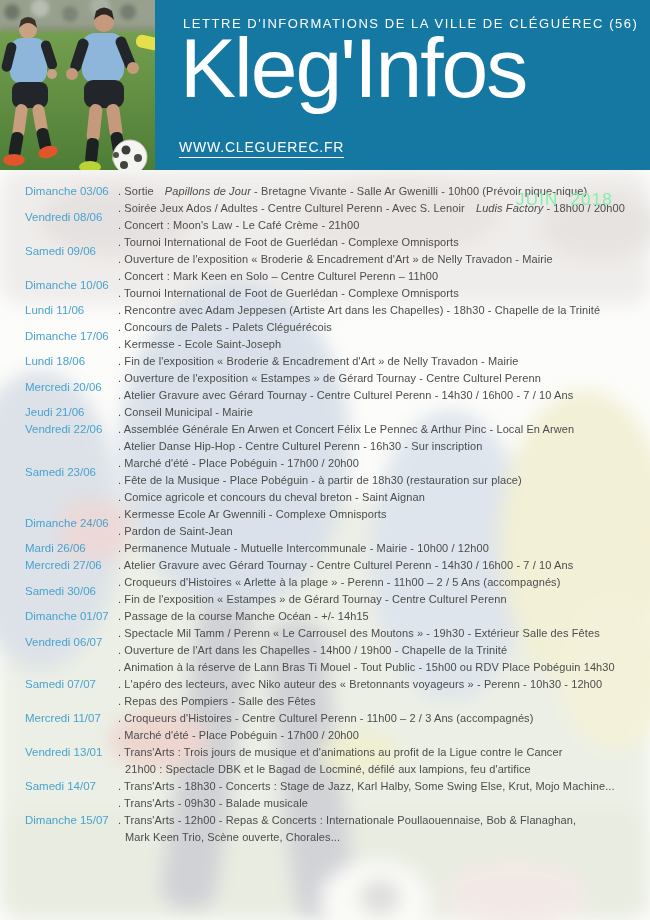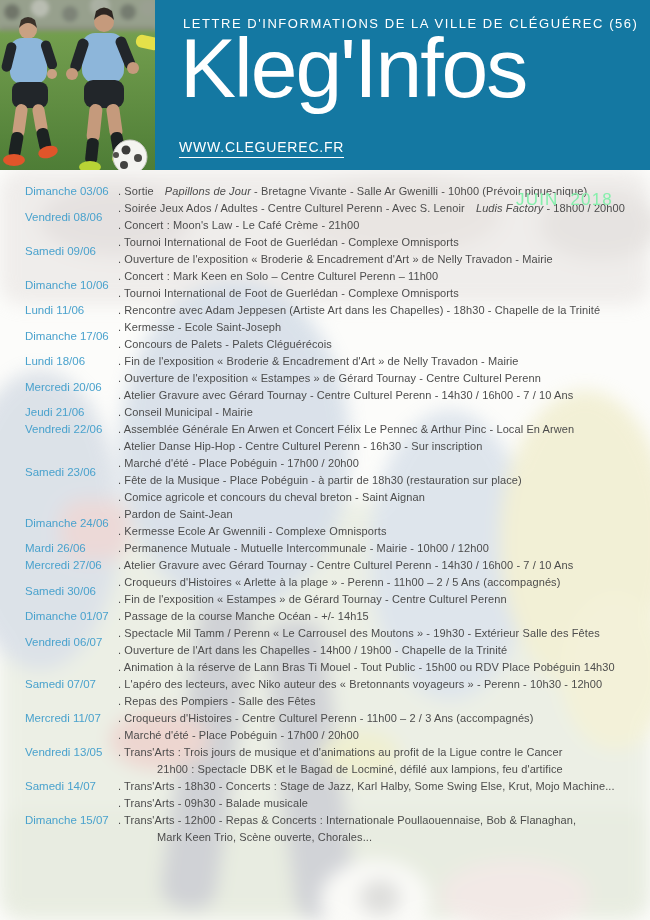--- a/index.html
+++ b/index.html
@@ -39,21 +39,21 @@
   .event-date{
     box-sizing:border-box;width:118px;flex:0 0 118px;padding-left:25px;
     font-size:11.5px;line-height:17px;color:var(--datecol,#4aa2cd);white-space:nowrap;
   }
   .event-lines{flex:1;min-width:0;}
   .event-line{
     font-size:11px;line-height:17px;height:17px;color:var(--textcol,#4c4c4c);
     white-space:nowrap;letter-spacing:.1px;
   }
   .event-line .it{font-style:italic;margin-left:8px;}
-  .event-line.cont{padding-left:7px;margin-left:32px;}
+  .event-line.cont{padding-left:7px;}
 </style>
 </head>
 <body>
 
 <div class="watermark">
   <div class="wm rect" style="left:0;top:0;width:650px;height:135px;background:#d3cbc9;"></div>
   <div class="wm" style="left:40px;top:15px;width:150px;height:70px;background:#b3a6a6;"></div>
   <div class="wm" style="left:300px;top:5px;width:200px;height:80px;background:#c0b3ae;"></div>
   <div class="wm" style="left:540px;top:20px;width:120px;height:70px;background:#b7adaa;"></div>
   <div class="wm rect" style="left:0;top:330px;width:650px;height:420px;background:#c9d4b8;"></div>
@@ -179,22 +179,22 @@
     </div>
     <div class="event-group">
       <div class="event-date">Lundi 11/06</div>
       <div class="event-lines">
         <div class="event-line">. Rencontre avec Adam Jeppesen (Artiste Art dans les Chapelles) - 18h30 - Chapelle de la Trinité</div>
       </div>
     </div>
     <div class="event-group">
       <div class="event-date">Dimanche 17/06</div>
       <div class="event-lines">
+        <div class="event-line">. Concours de Palets - Palets Cléguérécois</div>
         <div class="event-line">. Kermesse - Ecole Saint-Joseph</div>
-        <div class="event-line">. Concours de Palets - Palets Cléguérécois</div>
       </div>
     </div>
     <div class="event-group">
       <div class="event-date">Lundi 18/06</div>
       <div class="event-lines">
         <div class="event-line">. Fin de l'exposition « Broderie &amp; Encadrement d'Art » de Nelly Travadon - Mairie</div>
       </div>
     </div>
     <div class="event-group">
       <div class="event-date">Mercredi 20/06</div>
@@ -220,22 +220,22 @@
       <div class="event-lines">
         <div class="event-line">. Atelier Danse Hip-Hop - Centre Culturel Perenn - 16h30 - Sur inscription</div>
         <div class="event-line">. Marché d'été - Place Pobéguin - 17h00 / 20h00</div>
         <div class="event-line">. Fête de la Musique - Place Pobéguin - à partir de 18h30 (restauration sur place)</div>
         <div class="event-line">. Comice agricole et concours du cheval breton - Saint Aignan</div>
       </div>
     </div>
     <div class="event-group">
       <div class="event-date">Dimanche 24/06</div>
       <div class="event-lines">
+        <div class="event-line">. Kermesse Ecole Ar Gwennili - Complexe Omnisports</div>
         <div class="event-line">. Pardon de Saint-Jean</div>
-        <div class="event-line">. Kermesse Ecole Ar Gwennili - Complexe Omnisports</div>
       </div>
     </div>
     <div class="event-group">
       <div class="event-date">Mardi 26/06</div>
       <div class="event-lines">
         <div class="event-line">. Permanence Mutuale - Mutuelle Intercommunale - Mairie - 10h00 / 12h00</div>
       </div>
     </div>
     <div class="event-group">
       <div class="event-date">Mercredi 27/06</div>
@@ -271,21 +271,21 @@
         <div class="event-line">. Repas des Pompiers - Salle des Fêtes</div>
       </div>
     </div>
     <div class="event-group">
       <div class="event-date">Mercredi 11/07</div>
       <div class="event-lines">
         <div class="event-line">. Croqueurs d'Histoires - Centre Culturel Perenn - 11h00 – 2 / 3 Ans (accompagnés)</div>
       </div>
     </div>
     <div class="event-group">
-      <div class="event-date">Vendredi 13/05</div>
+      <div class="event-date">Vendredi 13/01</div>
       <div class="event-lines">
         <div class="event-line">. Marché d'été - Place Pobéguin - 17h00 / 20h00</div>
         <div class="event-line">. Trans'Arts : Trois jours de musique et d'animations au profit de la Ligue contre le Cancer</div>
         <div class="event-line cont">21h00 : Spectacle DBK et le Bagad de Locminé, défilé aux lampions, feu d'artifice</div>
       </div>
     </div>
     <div class="event-group">
       <div class="event-date">Samedi 14/07</div>
       <div class="event-lines">
         <div class="event-line">. Trans'Arts - 18h30 - Concerts : Stage de Jazz, Karl Halby, Some Swing Else, Krut, Mojo Machine...</div>

